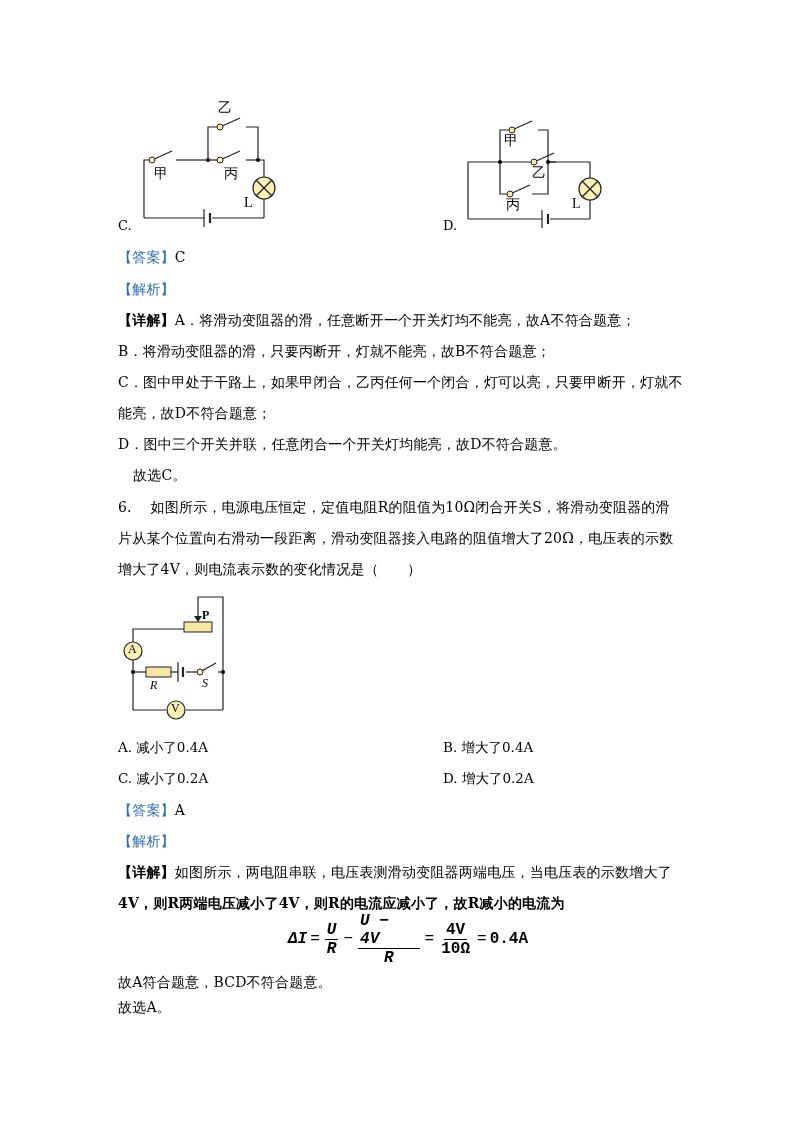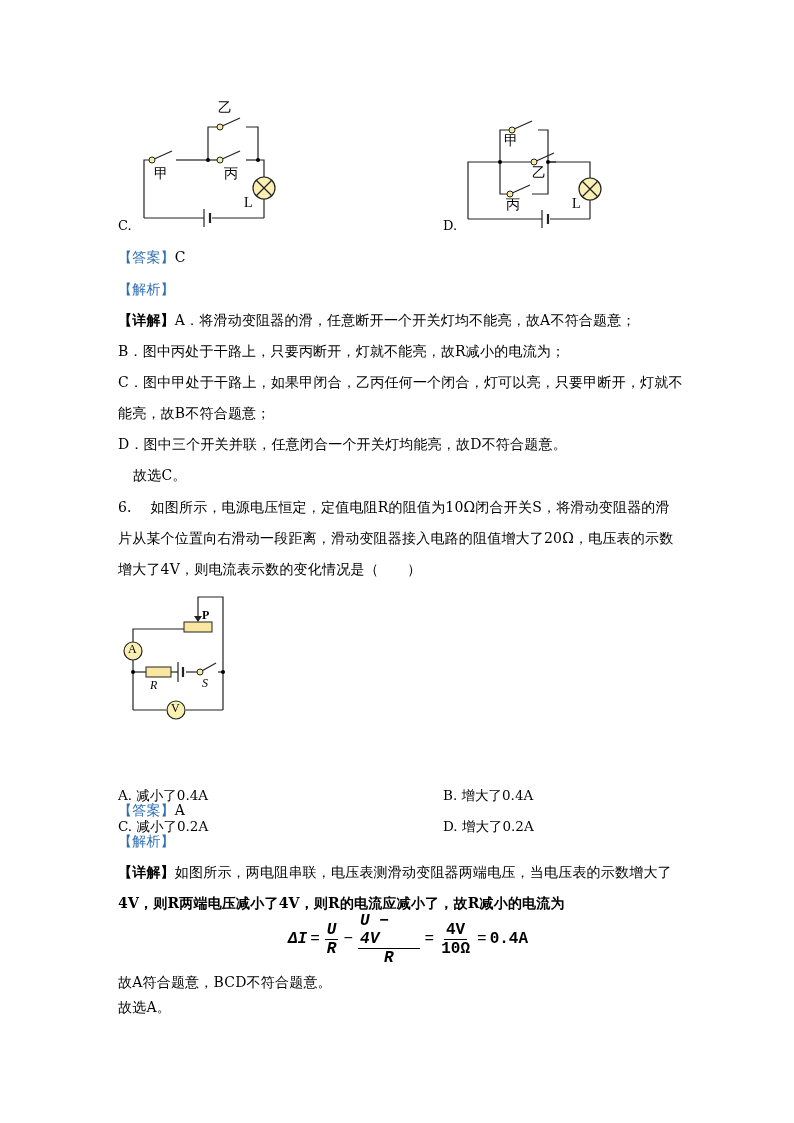--- a/index.html
+++ b/index.html
@@ -2,21 +2,21 @@
 <html><head>
 <meta charset="utf-8">
 <style>
   html, body { margin:0; padding:0; background:#ffffff; }
   body { width:794px; height:1123px; position:relative; overflow:hidden;
          font-family:"DejaVu Serif", "Liberation Serif", serif; color:#000; }
   .abs { position:absolute; }
   .line { position:absolute; left:118px; font-size:14px; line-height:20px; white-space:nowrap; letter-spacing:0.2px; }
   .blue { color:#2f6fb3; }
   .fig { position:absolute; }
-  .opt { position:absolute; font-size:13.5px; line-height:20px; white-space:nowrap;margin-top:48px; }
+  .opt { position:absolute; font-size:13.5px; line-height:20px; white-space:nowrap; }
   .formula { position:absolute; left:288px; top:917px; width:240px; height:44px;
              font-family:Liberation Mono, monospace; font-weight:bold; font-size:16px; }
   .formula .frac { display:inline-flex; flex-direction:column; align-items:center; vertical-align:middle; margin:0 2px; }
   .formula .num { border-bottom:1.5px solid #000; padding:0 2px; line-height:18px; }
   .formula .den { line-height:18px; padding:0 2px; }
   .formula .row { display:flex; align-items:center; height:44px; }
   .formula .op { margin:0 3px; font-weight:normal; }
   .it { font-style:italic; }
 </style>
 </head>
@@ -103,23 +103,23 @@
 </div>
 <span class="abs" style="left:443px; top:218px; font-size:13px;">D.</span>
 
 <div class="line" style="top:247px;">
   <span class="blue">【答案】</span><span>C</span>
 </div>
 <div class="line blue" style="top:279px;">【解析】</div>
 <div class="line" style="top:310px;">
   <span style="font-weight:bold;">【详解】</span><span>A．将滑动变阻器的滑，任意断开一个开关灯均不能亮，故A不符合题意；</span>
 </div>
-<div class="line" style="top:341px;">B．图中丙处于干路上，只要丙断开，灯就不能亮，故R减小的电流为；</div>
+<div class="line" style="top:341px;">B．将滑动变阻器的滑，只要丙断开，灯就不能亮，故B不符合题意；</div>
 <div class="line" style="top:372px;">C．图中甲处于干路上，如果甲闭合，乙丙任何一个闭合，灯可以亮，只要甲断开，灯就不</div>
-<div class="line" style="top:403px;">能亮，故B不符合题意；</div>
+<div class="line" style="top:403px;">能亮，故D不符合题意；</div>
 <div class="line" style="top:434px;">D．图中三个开关并联，任意闭合一个开关灯均能亮，故D不符合题意。</div>
 <div class="line" style="top:465px;margin-left:15px;">故选C。</div>
 
 <div class="line" style="top:497px;">6.　 如图所示，电源电压恒定，定值电阻R的阻值为10Ω闭合开关S，将滑动变阻器的滑</div>
 <div class="line" style="top:528px;">片从某个位置向右滑动一段距离，滑动变阻器接入电路的阻值增大了20Ω，电压表的示数</div>
 <div class="line" style="top:559px;">增大了4V，则电流表示数的变化情况是（　　）</div>
 
 <div class="fig" style="left:118px; top:592px; width:130px; height:130px;">
   <svg width="130" height="130" viewBox="0 0 130 130">
     <g stroke="#222" stroke-width="1.2" fill="none">

